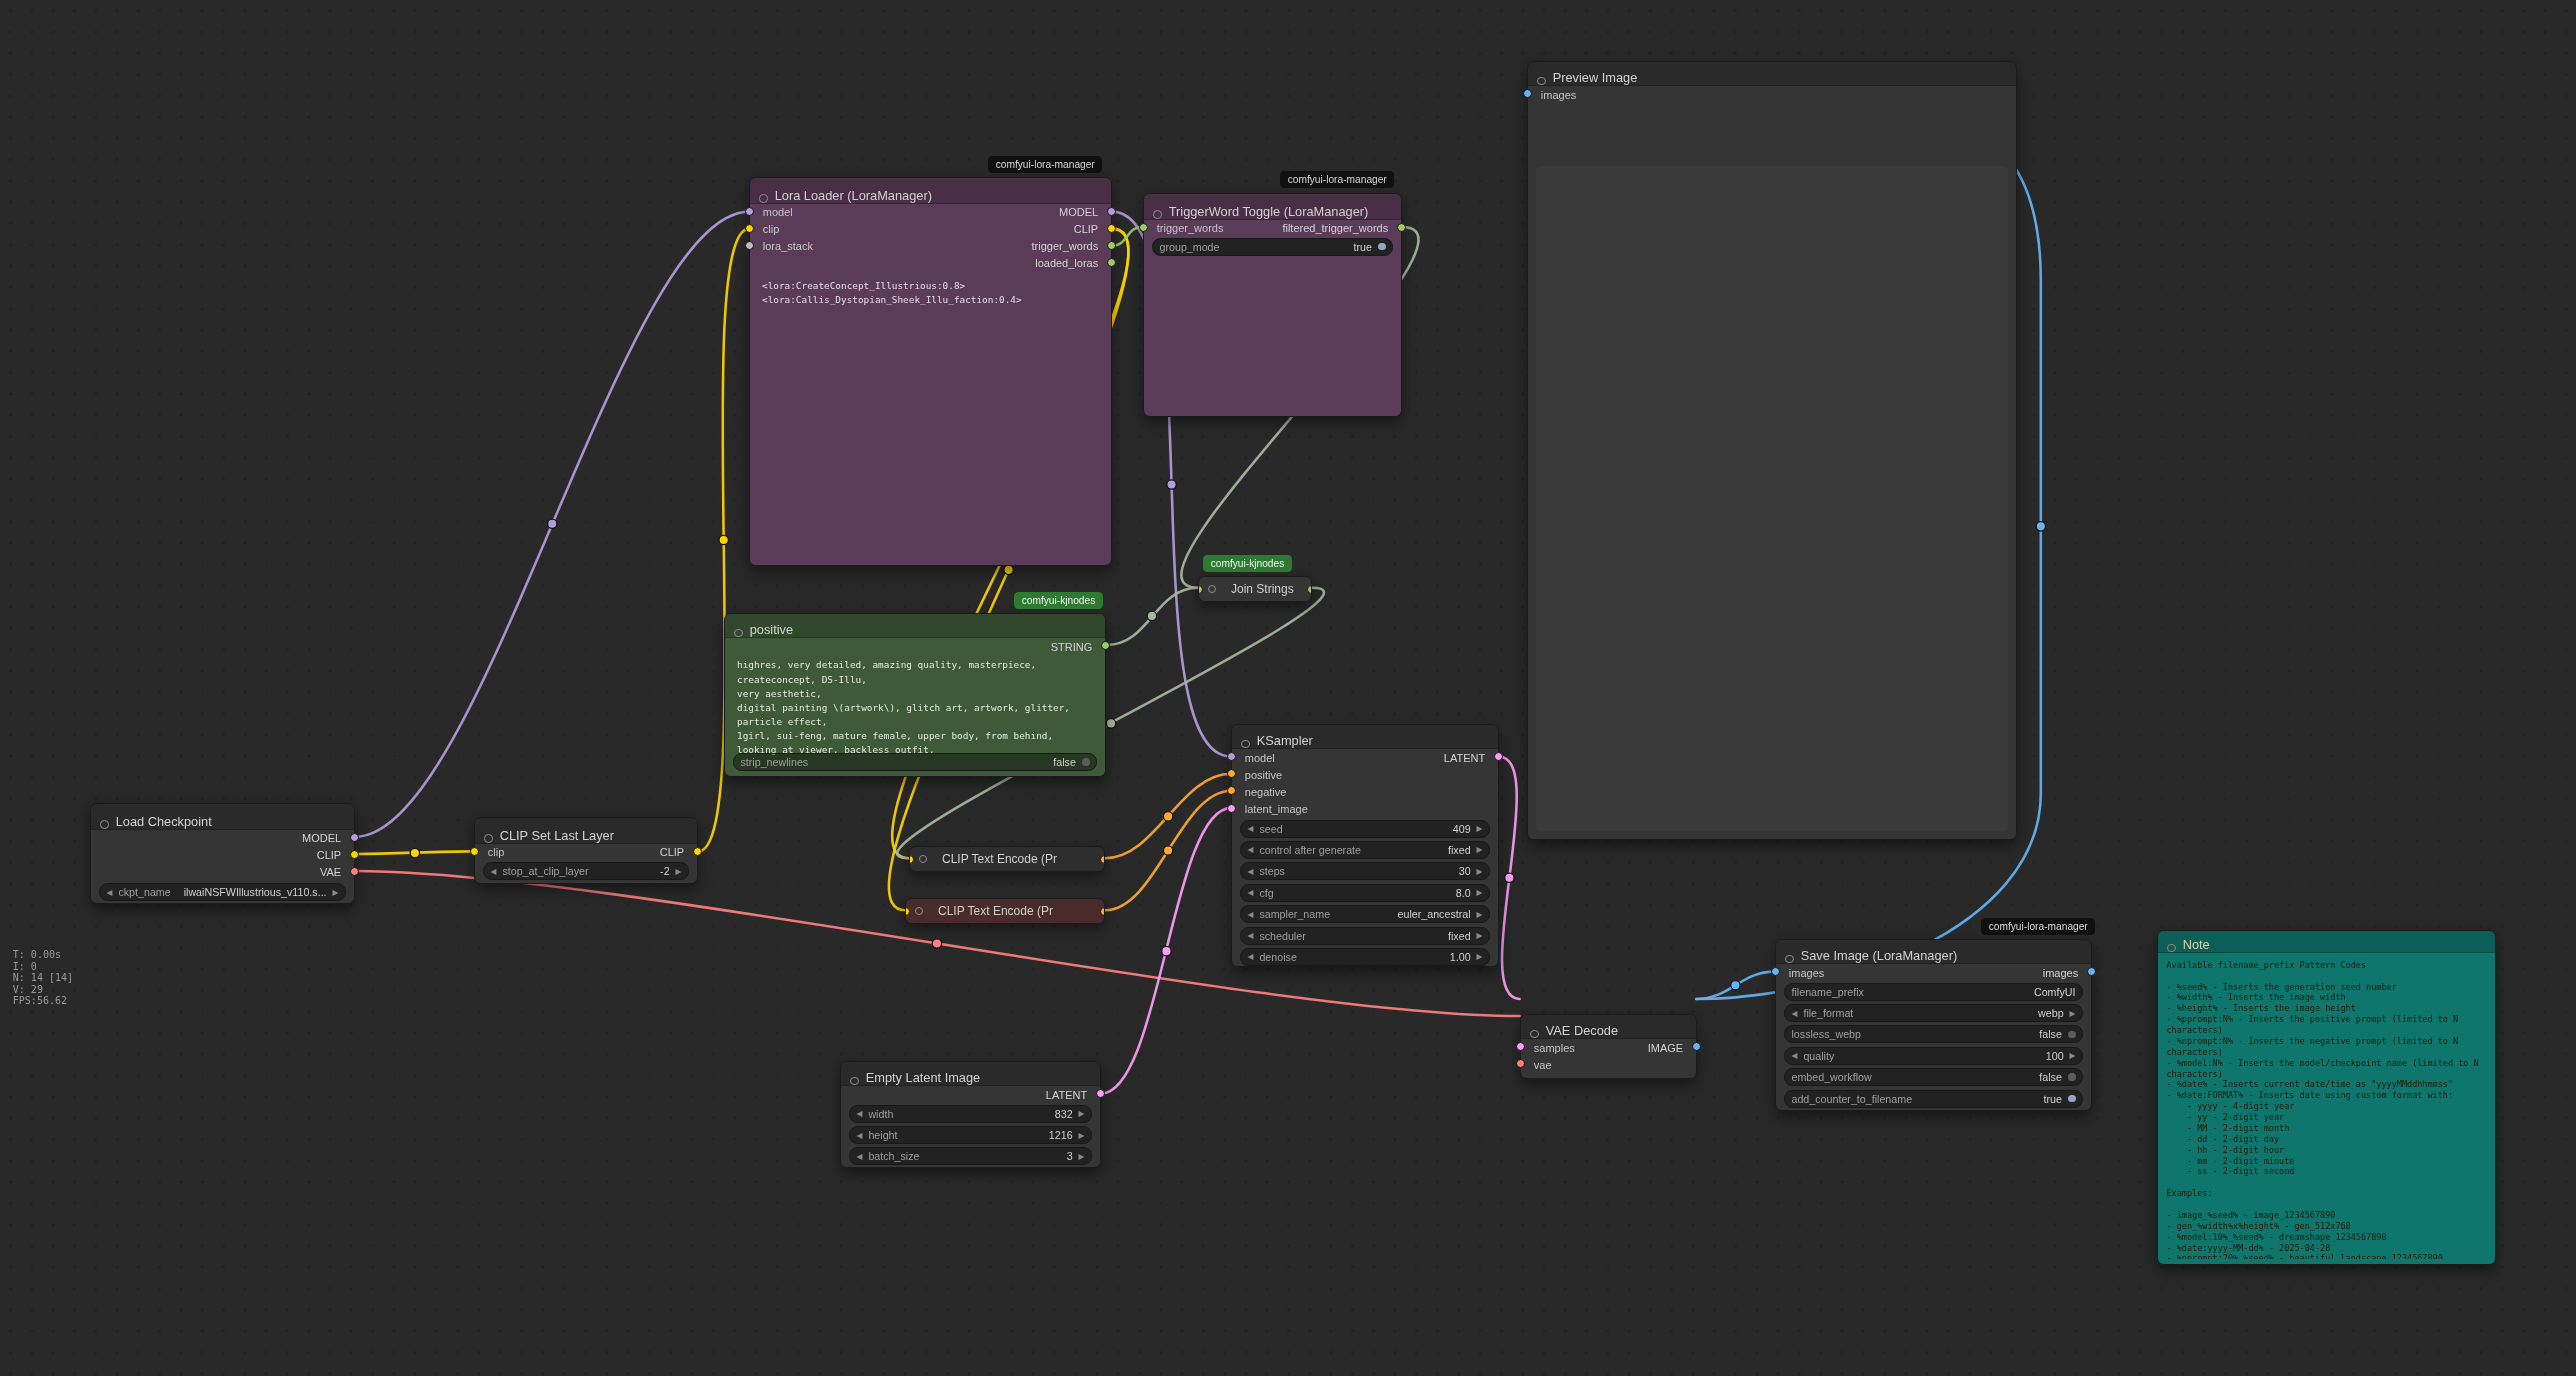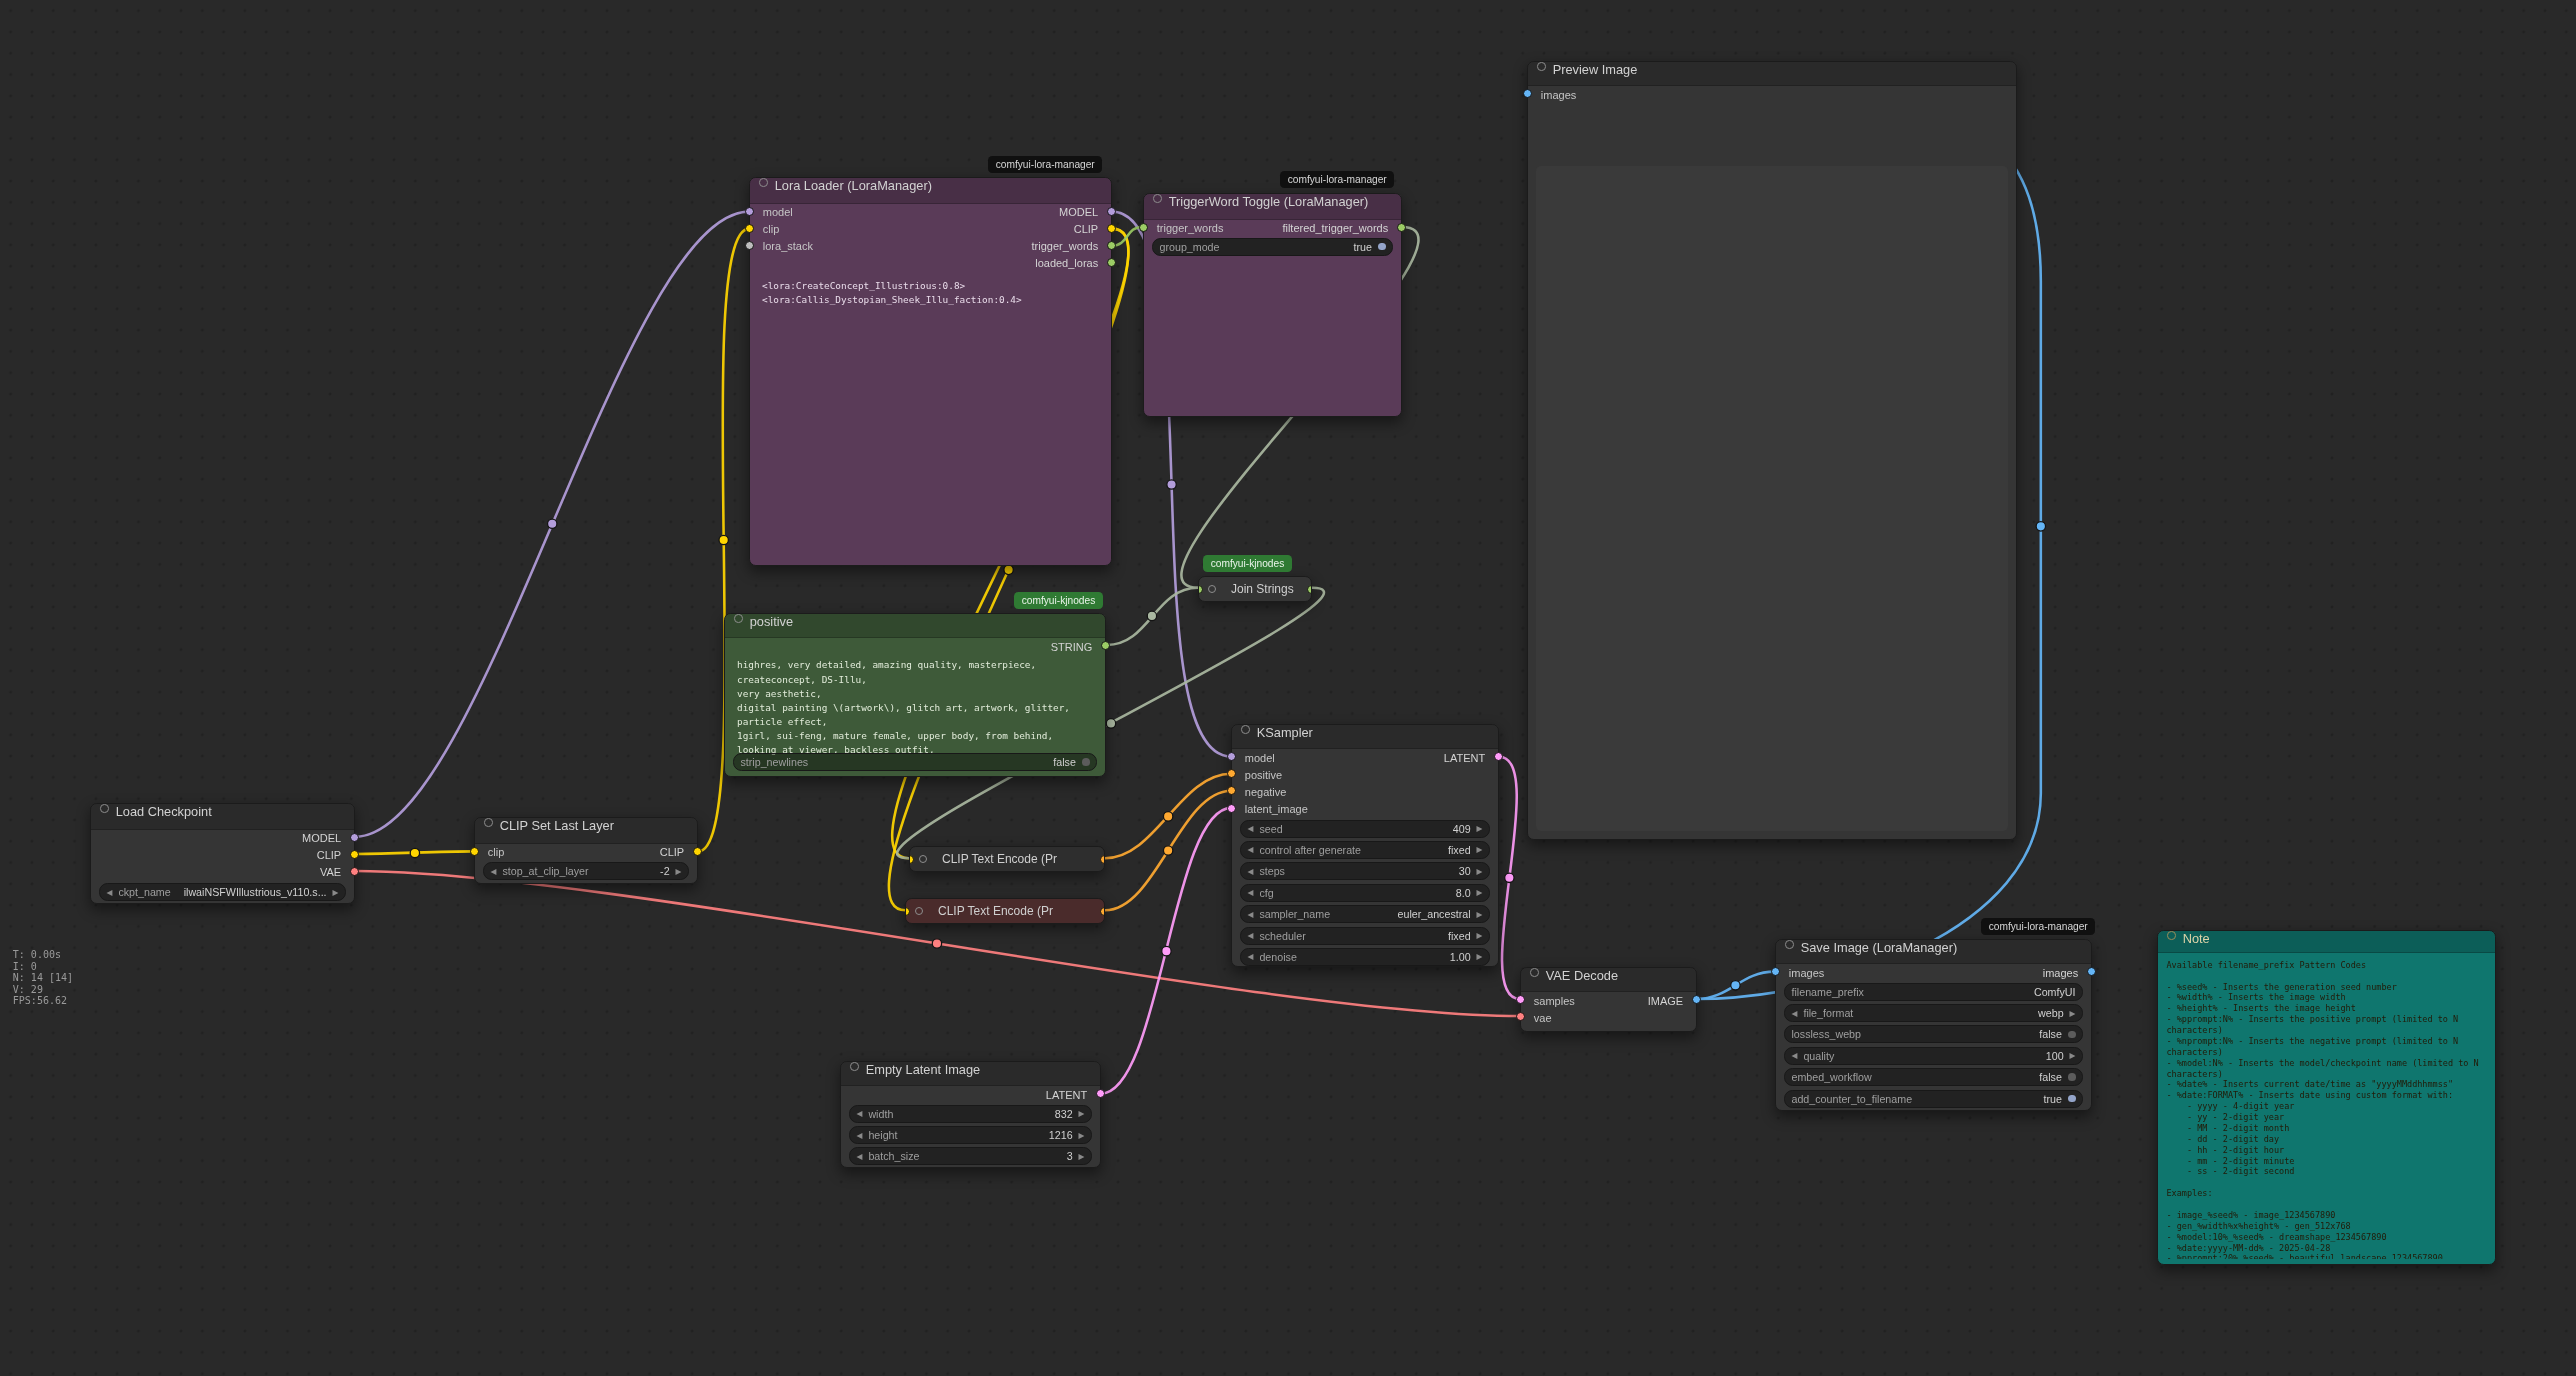--- a/index.html
+++ b/index.html
@@ -10,21 +10,21 @@
     background-image:radial-gradient(circle,#212121 1.4px,transparent 1.6px);
     background-size:21.3px 21.3px;
     font-family:"Liberation Sans",sans-serif;
     -webkit-font-smoothing:antialiased;
   }
   #wires{position:absolute;left:0;top:0;width:2576px;height:1376px;z-index:1;}
   .wire{fill:none;stroke-width:3;stroke-linecap:round;opacity:.92;}
   .linkdot{stroke:#141414;stroke-width:1.5;}
   .node{position:absolute;z-index:2;background:#353535;border:0.9px solid #1b1b1b;border-radius:6.8px;
         box-shadow:0 5.1px 13.7px rgba(0,0,0,.45);color:#c9c9c9;}
-  .node-header{display:flex;align-items:flex-start;gap:6.8px;height:25.6px;padding:0 9.4px;font-size:12.8px;color:#d2d2d2;
+  .node-header{display:flex;align-items:flex-end;gap:6.8px;height:25.6px;padding:0 9.4px;font-size:12.8px;color:#d2d2d2;
         background:rgba(0,0,0,.20);border-bottom:0.9px solid rgba(0,0,0,.22);border-radius:6px 6px 0 0;white-space:nowrap;overflow:hidden;}
   .collapsed-node{display:flex;align-items:center;gap:15px;padding:0 8.5px;font-size:12px;color:#cfcfcf;white-space:nowrap;overflow:hidden;}
   .cdot{width:8.5px;height:8.5px;border-radius:50%;border:1.7px solid #8d8d8d;flex:none;}
   .io-row{height:17px;display:flex;align-items:center;justify-content:space-between;padding:0 12.8px;font-size:11px;color:#c6c6c6;white-space:nowrap;}
   .out-label{margin-left:auto;color:#d4d4d4;}
   .widget{height:18px;margin:0 7.7px 3.4px;background:#222;border:0.9px solid #181818;border-radius:8.5px;
         display:flex;align-items:center;gap:6px;padding:0 6.8px;font-size:10.7px;color:#9f9f9f;white-space:nowrap;overflow:hidden;}
   .widget .wval{margin-left:auto;color:#d0d0d0;}
   .arrow{font-size:7.7px;color:#8a8a8a;flex:none;}
   .tdot{width:7.7px;height:7.7px;border-radius:50%;background:#93a4c9;flex:none;}
@@ -329,21 +329,21 @@
     </div>
     <div class="widget">
       <span class="arrow">◀</span>
       <span>batch_size</span>
       <span class="wval">3</span>
       <span class="arrow">▶</span>
     </div>
     <span class="port pr p-latent" style="top:27px;"></span>
   </div>
 
-  <div class="node" style="left:1520px;top:967px;width:177px;height:65px;">
+  <div class="node" style="left:1520px;top:1014px;width:177px;height:65px;">
     <div class="node-header" style="height:24px;">
       <span class="cdot"></span>
       <span>VAE Decode</span>
     </div>
     <div class="io-row">
         <span>samples</span>
         <span class="out-label">IMAGE</span>
       </div>
     <div class="io-row">
         <span>vae</span>

